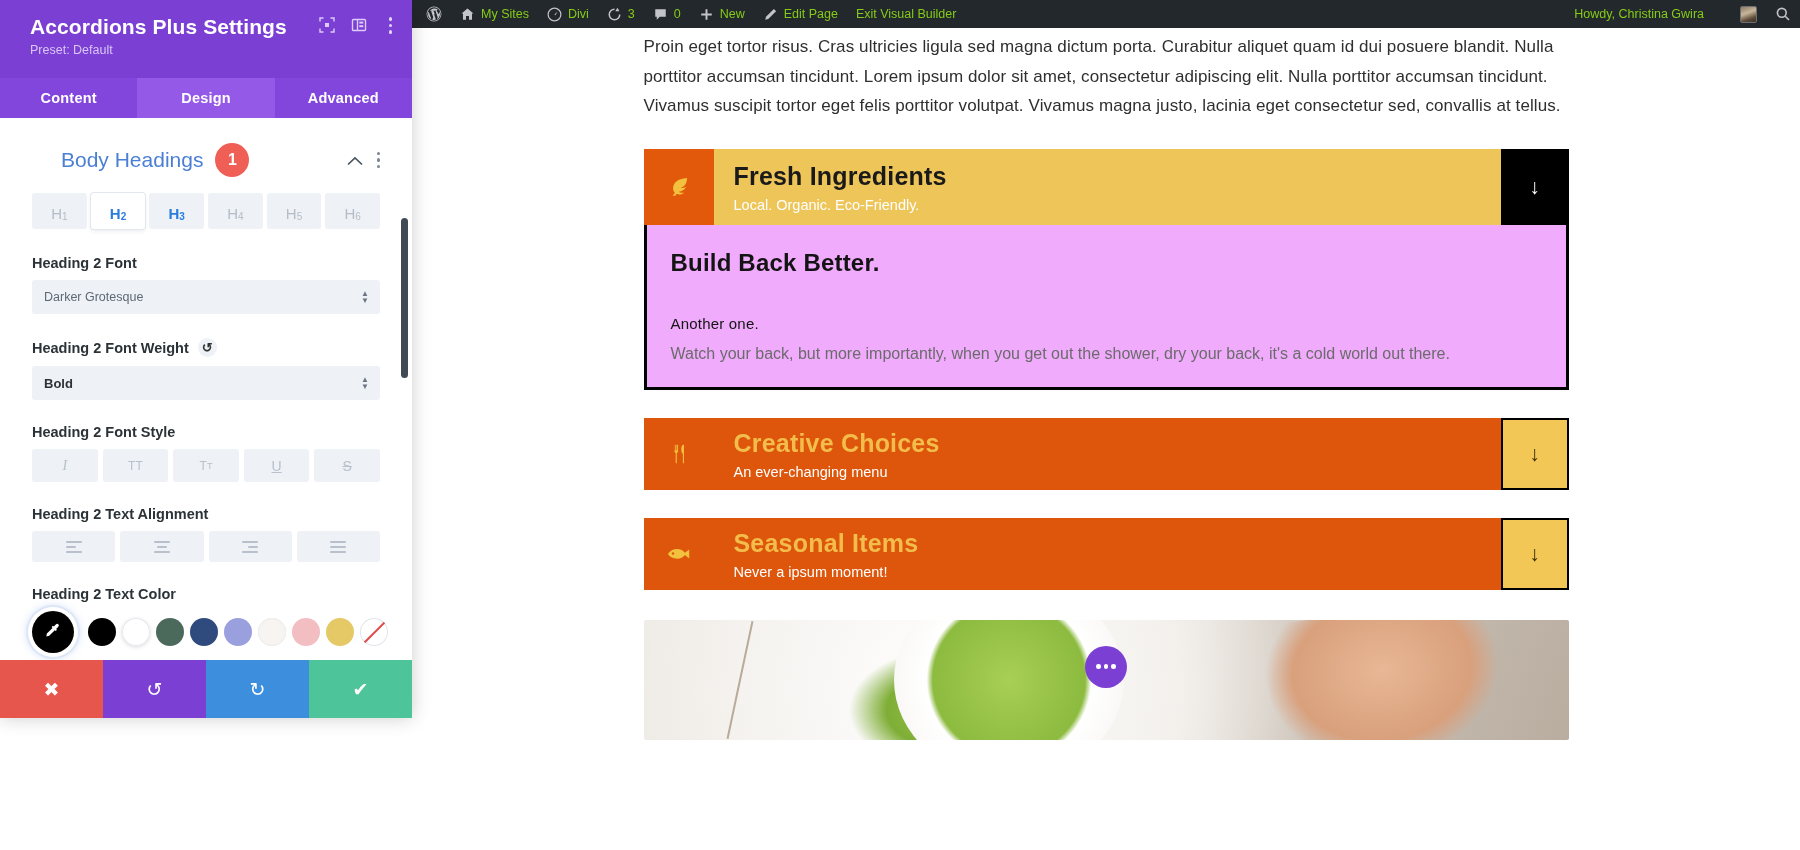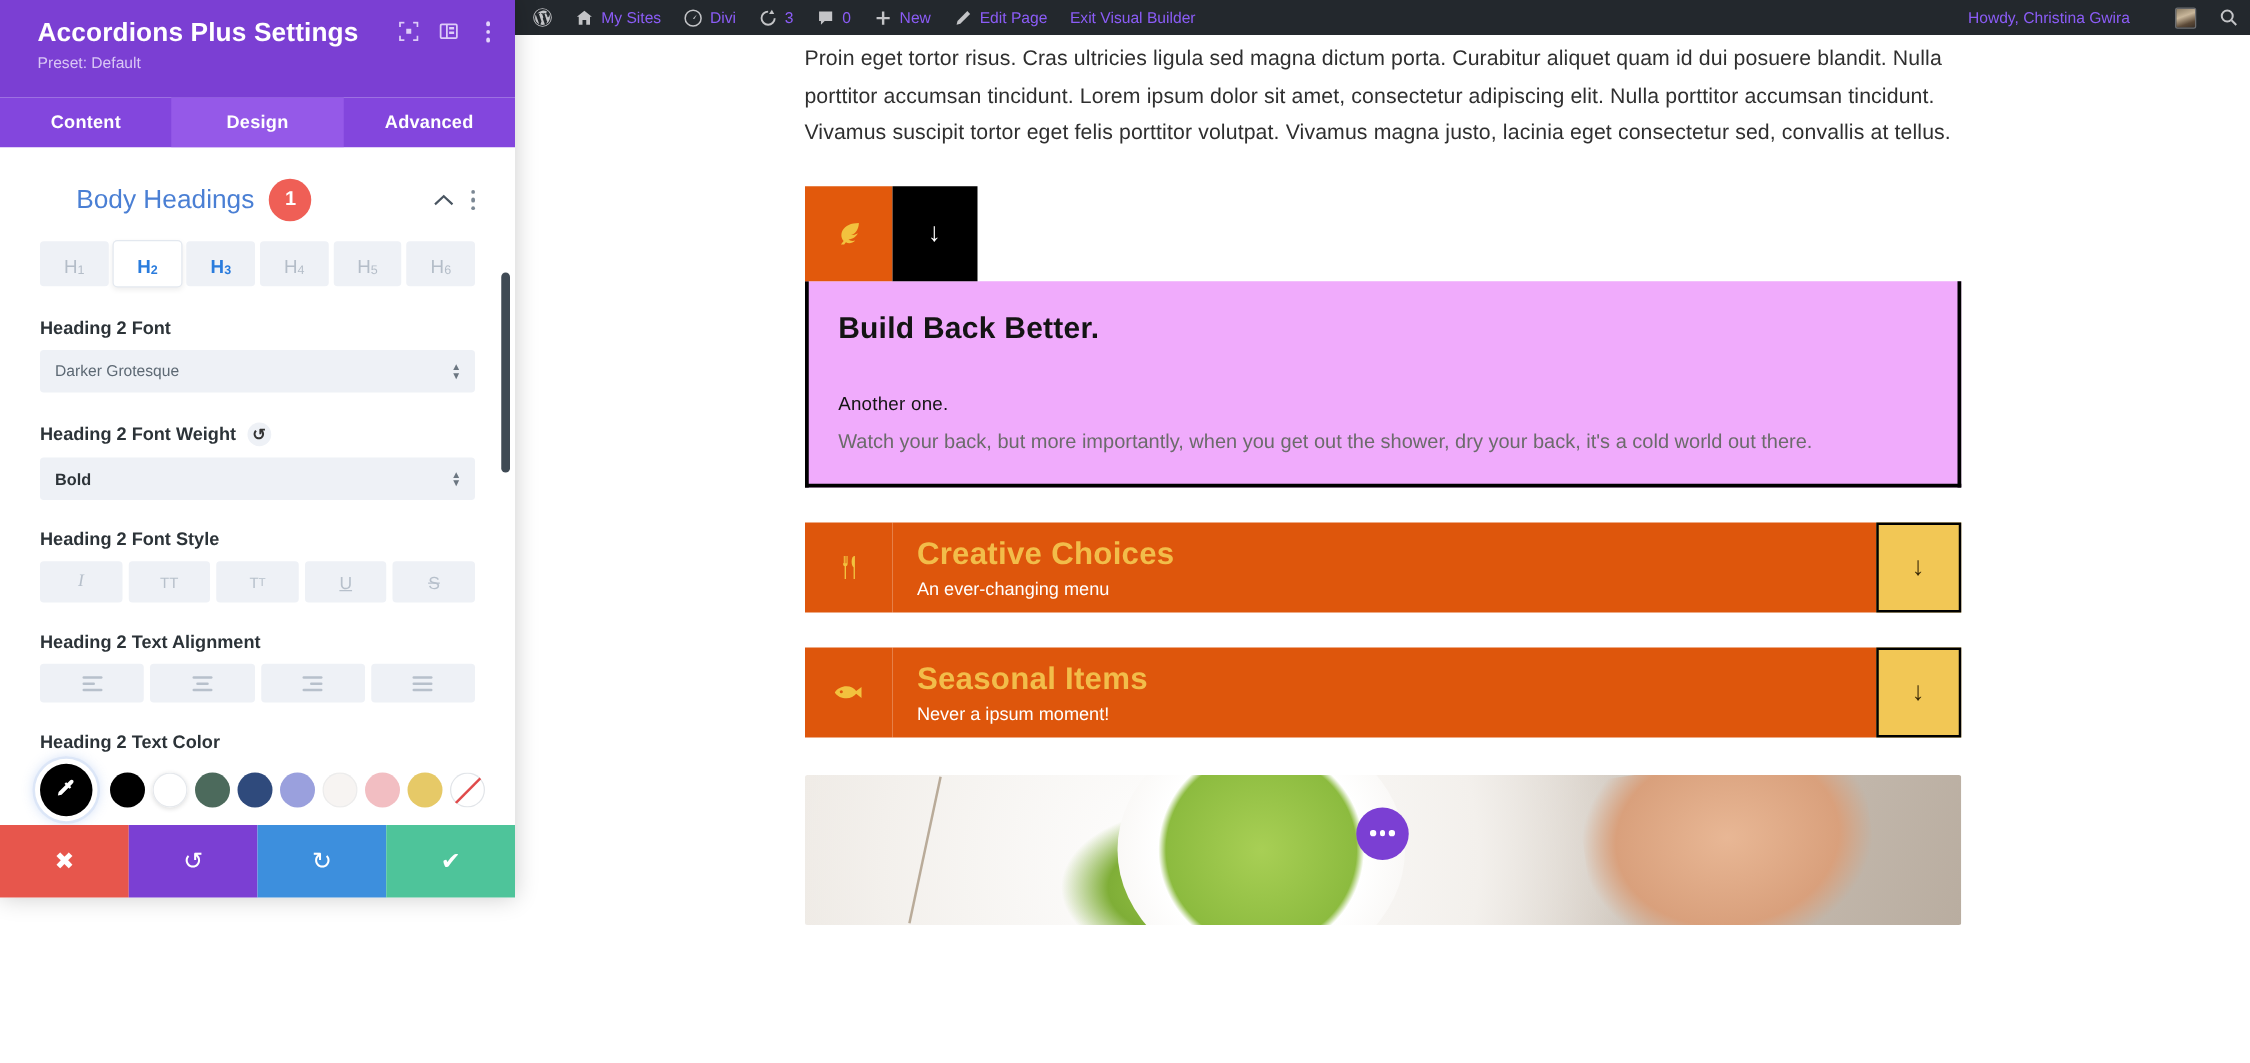--- a/index.html
+++ b/index.html
@@ -160,21 +160,21 @@
 
   .sp-footer { display: flex; height: 58px; flex: none; }
   .fbtn {
     flex: 1; display: flex; align-items: center; justify-content: center;
     color: #fff; font-size: 19px; cursor: pointer;
   }
 
   
   .adminbar {
     position: absolute; left: 412px; top: 0; right: 0; height: 28px;
-    background: #23282d; color: #8b5cf6;
+    background: #23282d; color: #84cc16;
     display: flex; align-items: center; font-size: 12.5px;
     z-index: 20;
   }
   .ab-item {
     display: flex; align-items: center; gap: 6px;
     padding: 0 9px; height: 28px; cursor: pointer; white-space: nowrap;
   }
   .ab-item:first-child { padding-left: 14px; gap: 28px; }
   .ab-right { margin-left: auto; display: flex; align-items: center; }
   .avatar {
@@ -542,20 +542,26 @@
     <div class="acc-wrap">
 
       <div>
         <div class="acc-item acc-1">
           <div class="acc-head">
             <div class="acc-icon-col">
               <svg width="26" height="26" viewBox="0 0 24 24" fill="#f2c23e">
                 <path d="M19.5 4c-6 0-10 2-12 5.5-1.6 2.9-1 6.1.7 7.9l-2 2.6h2.4l1.3-1.7c2 1.1 4.8.9 6.9-1.3-2.1.6-4 .1-5-.7 3.3-.3 5.8-2.3 6.9-4.6-1.6 1-3.3 1.3-5 1.3 3.6-1.3 5.6-4.6 5.8-9z"></path>
               </svg>
             </div>
+            <div class="acc-main">
+              <div class="acc-texts">
+                <div class="acc-title">Fresh Ingredients</div>
+                <div class="acc-sub">Local. Organic. Eco-Friendly.</div>
+              </div>
+            </div>
             <div class="acc-toggle">↓</div>
           </div>
         </div>
         <div class="acc-body">
           <div class="cb-h2">Build Back Better.</div>
           <div class="cb-h2 second">Another one.</div>
           <div class="cb-p">Watch your back, but more importantly, when you get out the shower, dry your back, it's a cold world out there.</div>
         </div>
       </div>
 

